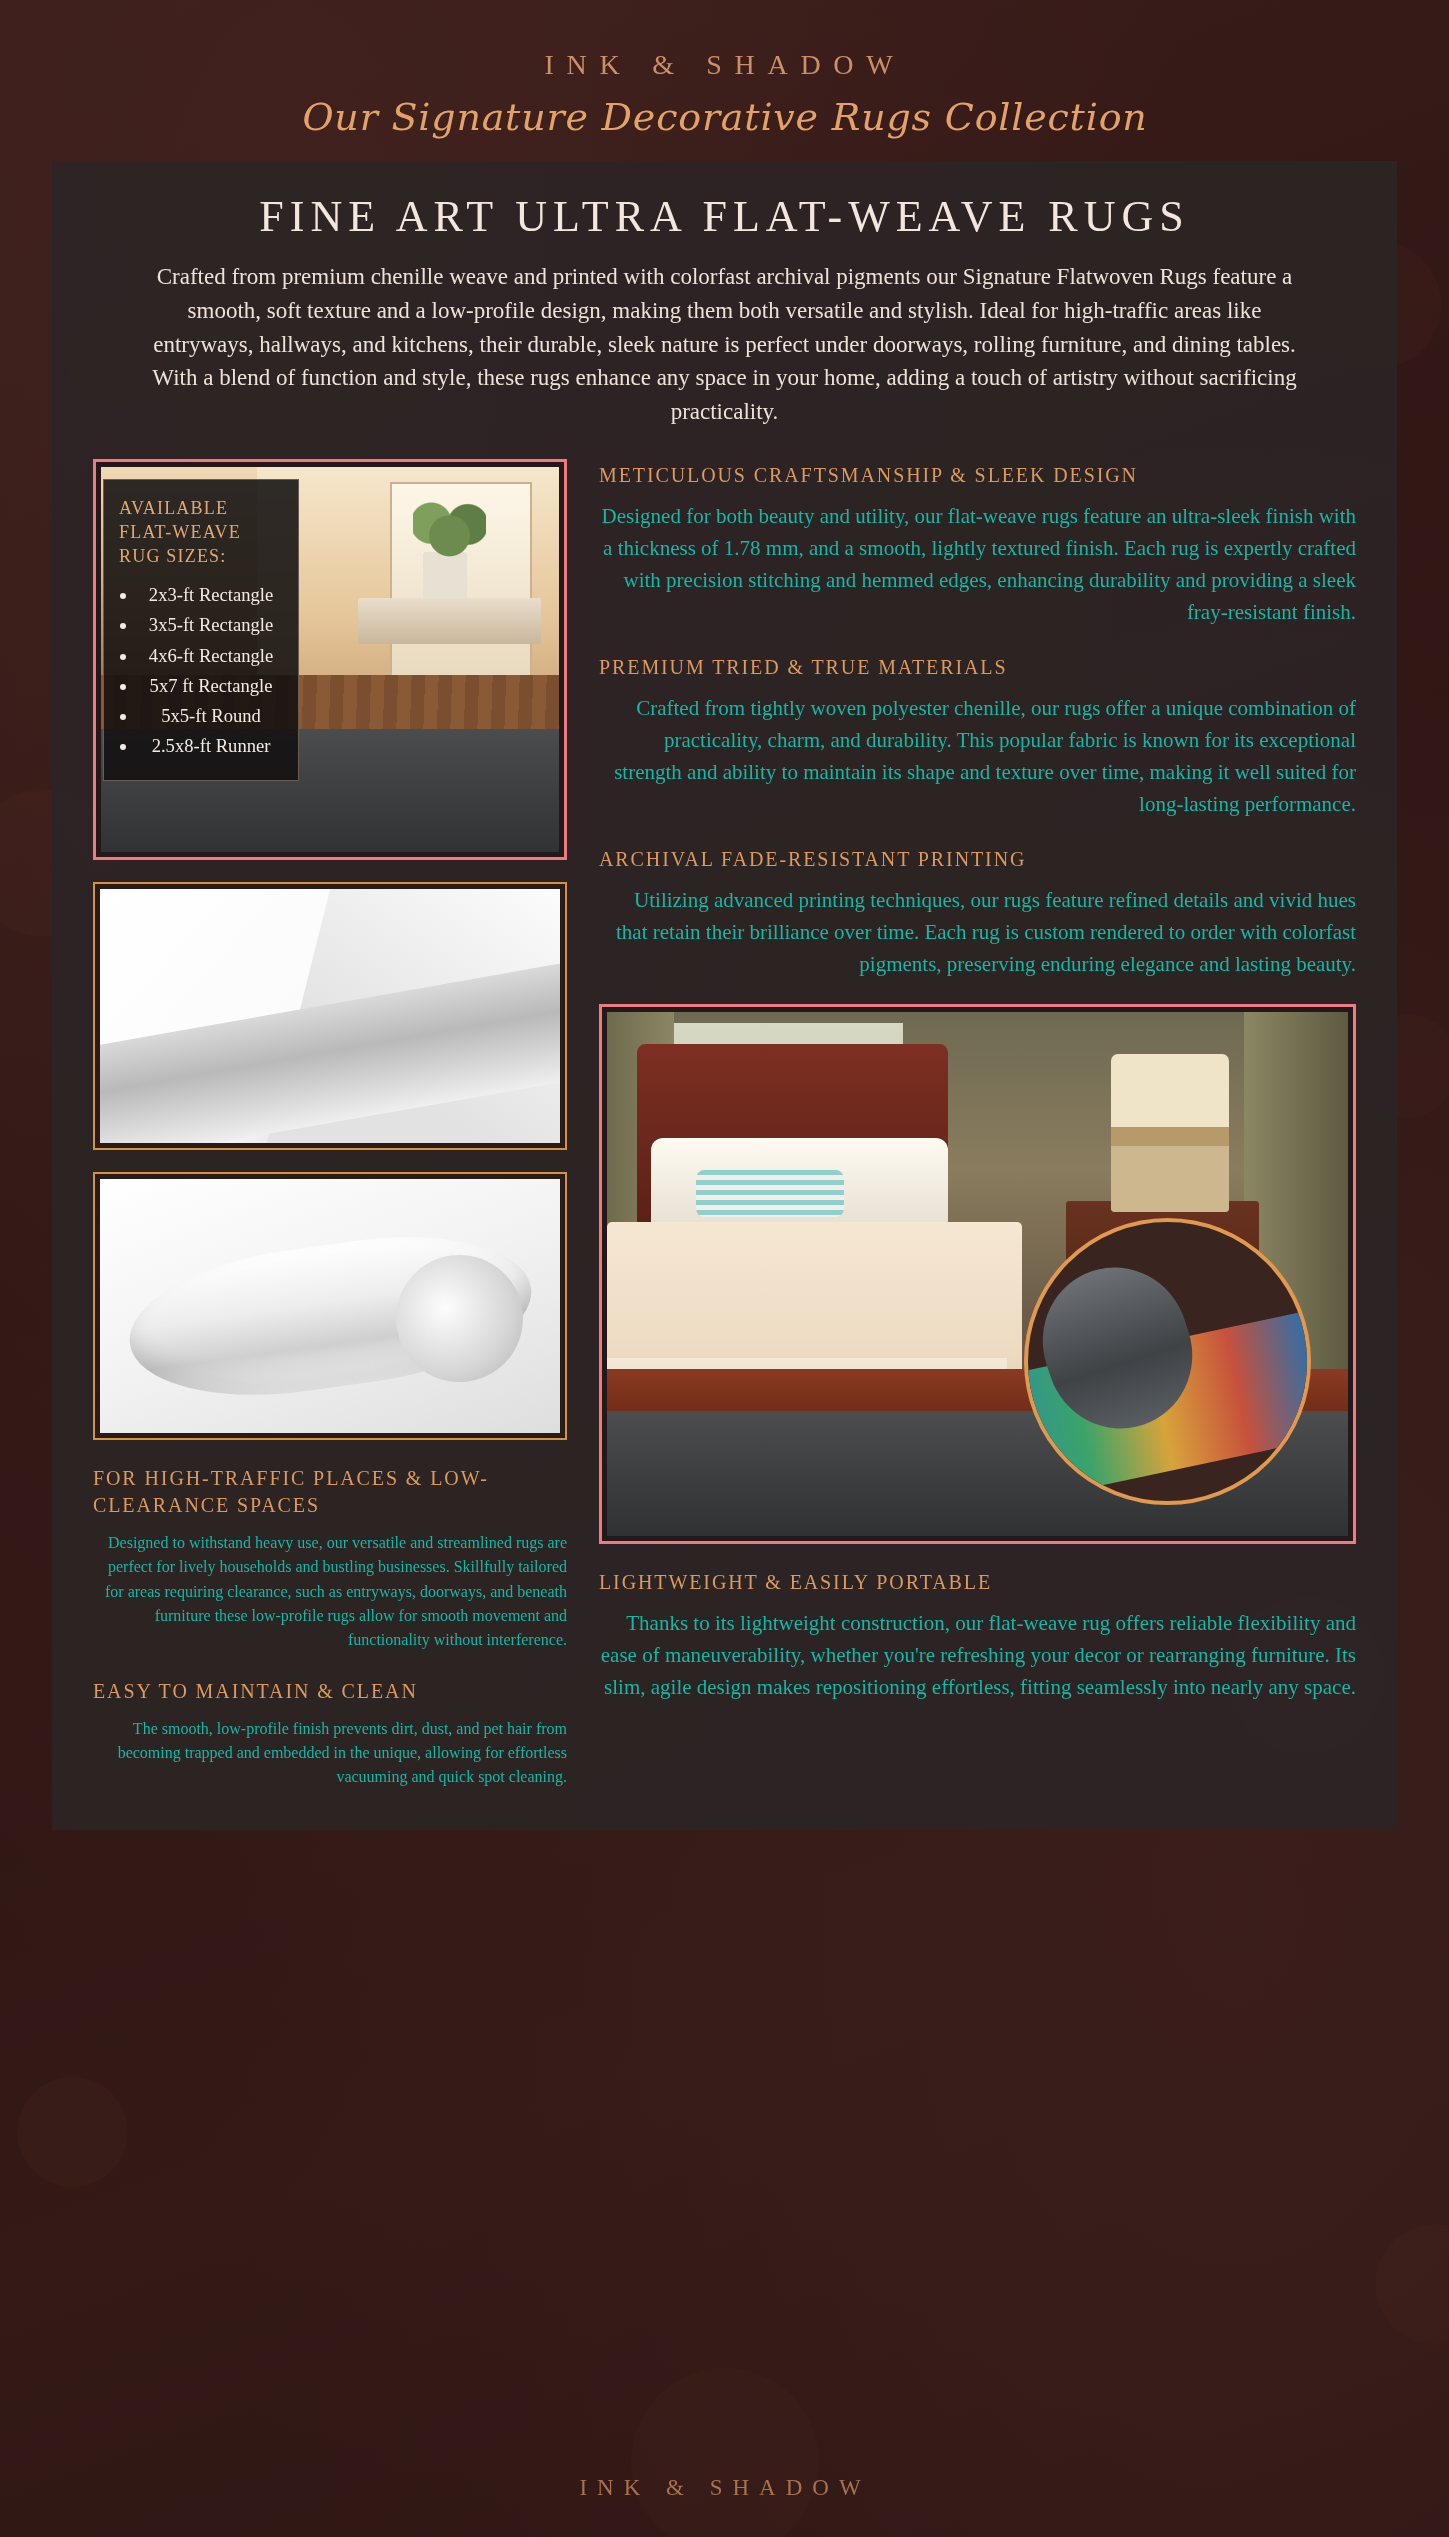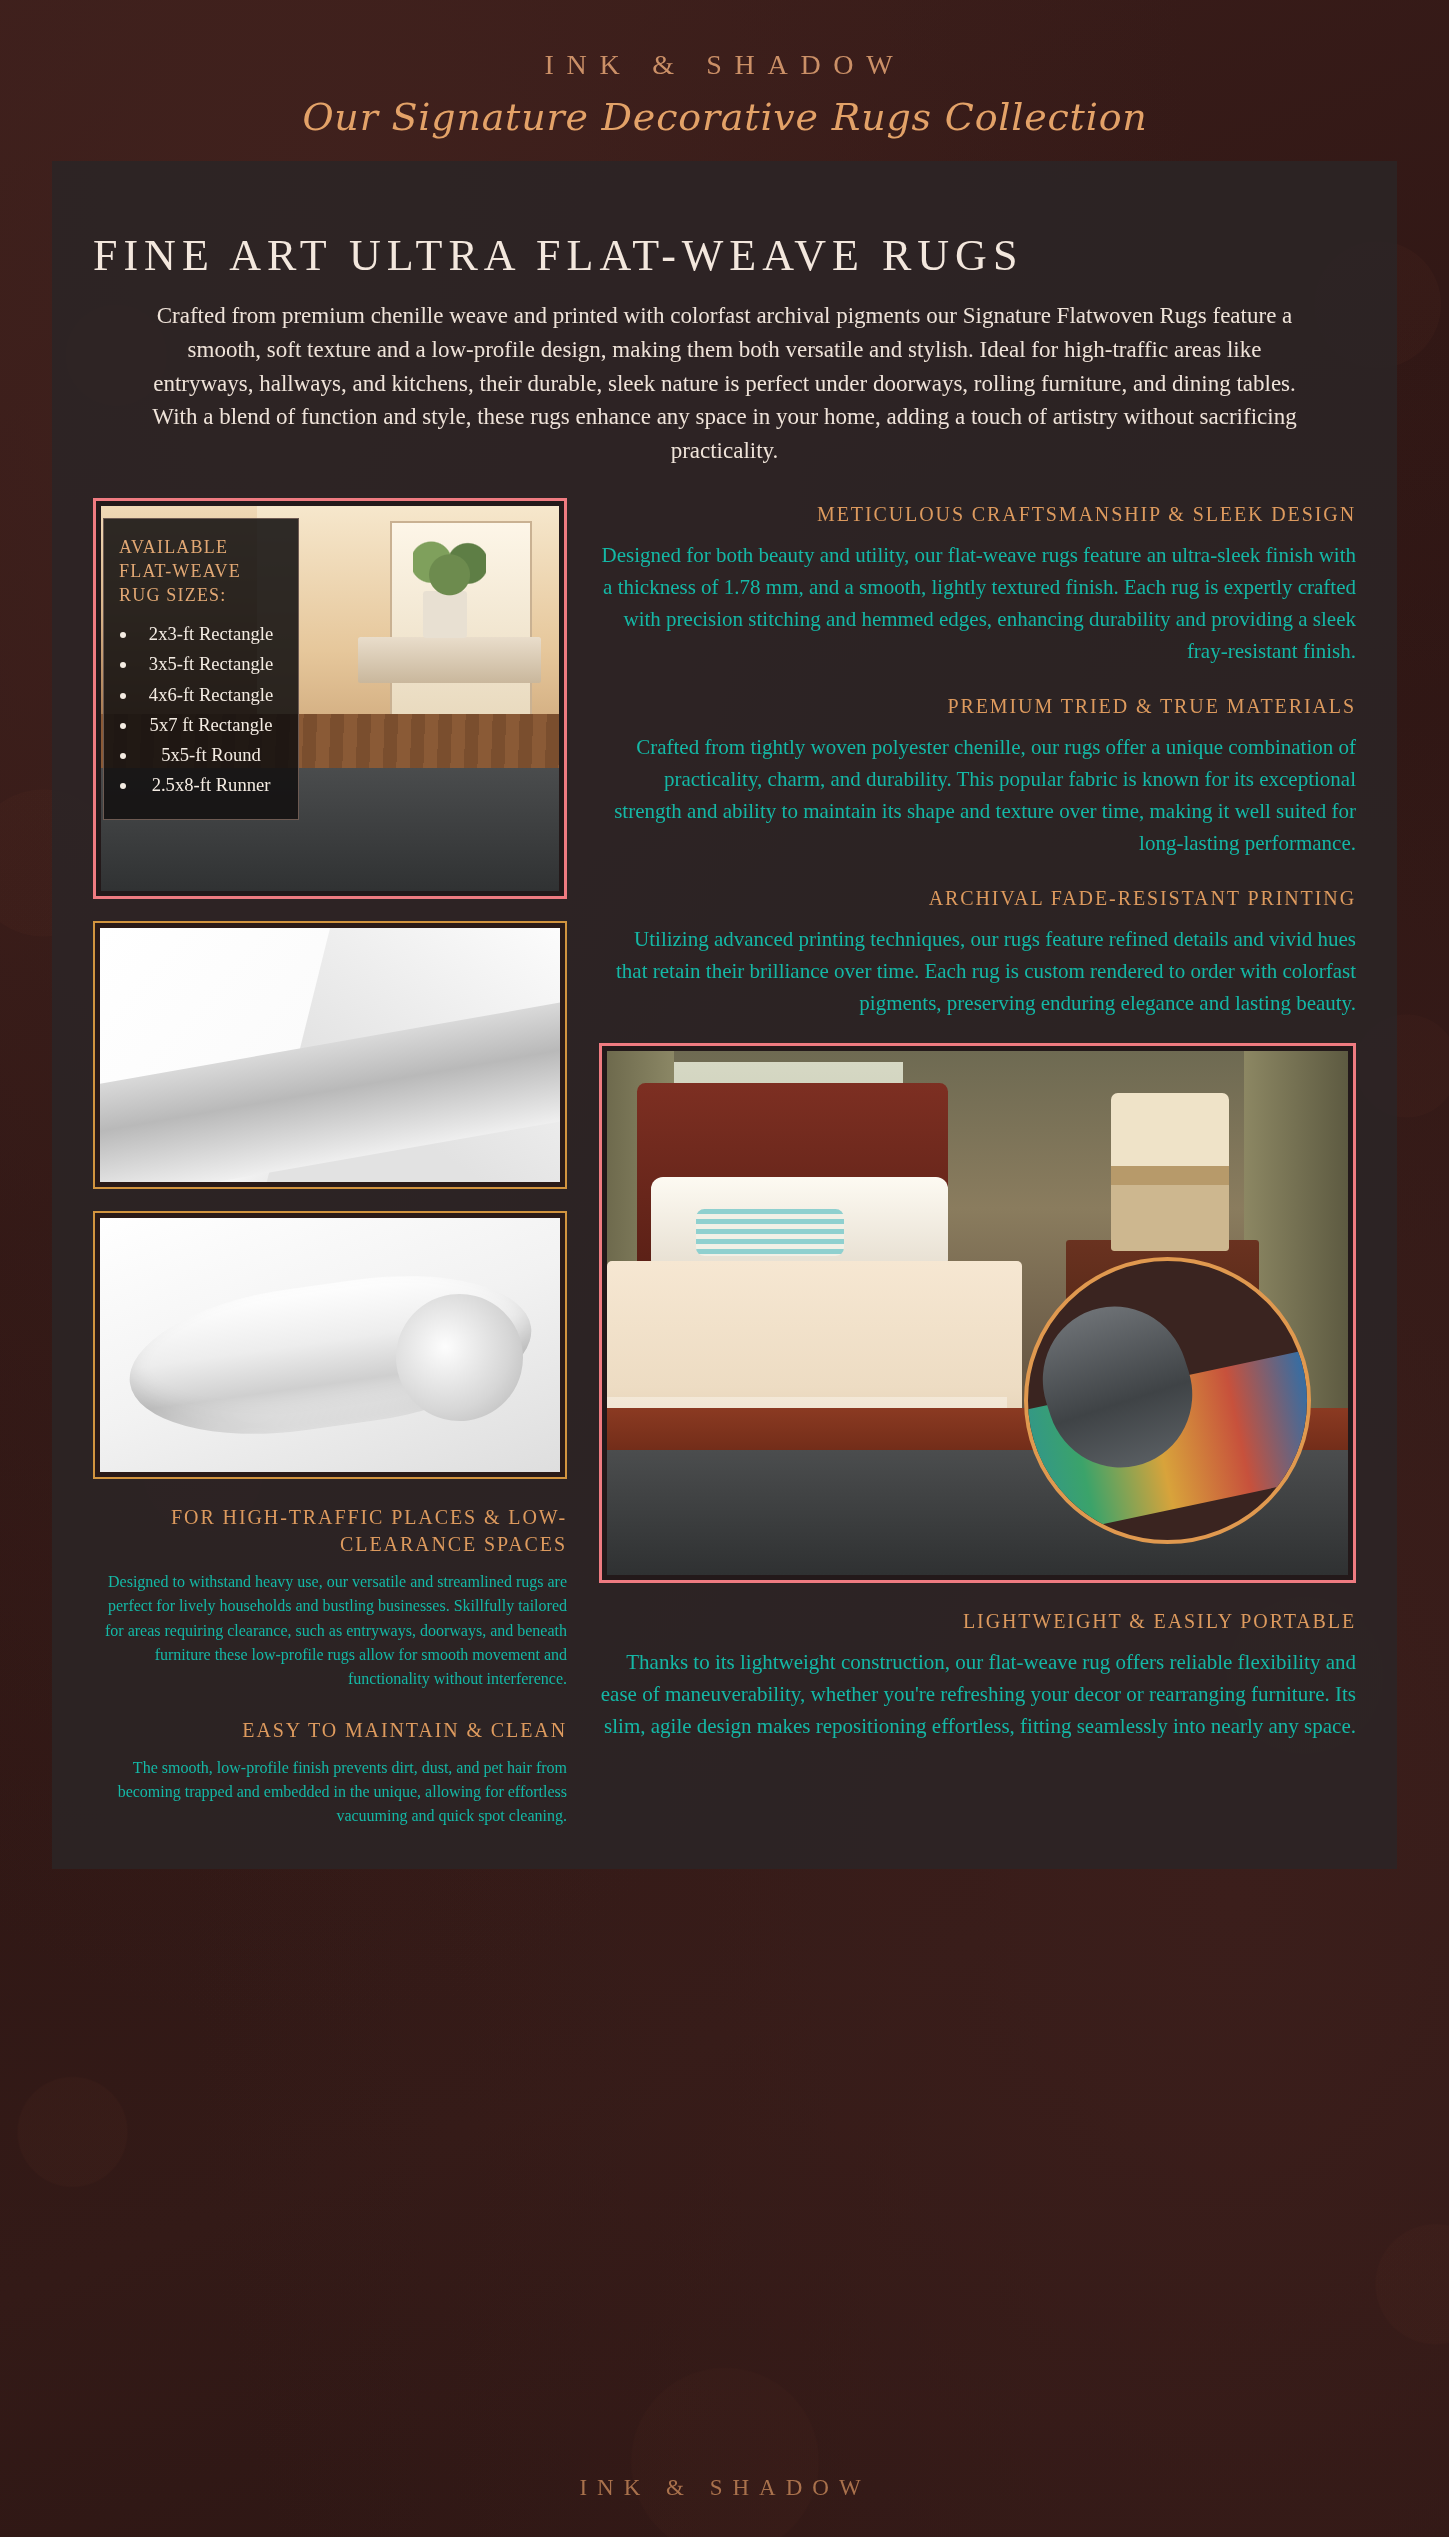--- a/index.html
+++ b/index.html
@@ -69,28 +69,27 @@
   .card {
     position: relative;
     margin: 22px 52px 0 52px;
     width: 1345px;
     box-sizing: border-box;
     background: rgba(43, 36, 38, .88);
     padding: 30px 41px 37px 41px;
   }
 
   .main-title {
-    text-align: left;
+    text-align: center;
     font-family: "Liberation Serif", serif;
     font-size: 44px;
     letter-spacing: 6px;
     color: #f3e7dd;
     text-transform: uppercase;
     margin-bottom: 18.6px;
-    margin-top: 39px;
   }
 
   .intro {
     text-align: center;
     font-size: 23px;
     line-height: 1.47;
     color: #efe3d9;
     max-width: 1167px;
     margin: 0 auto 30px auto;
   }
@@ -226,21 +225,20 @@
 
   
   .sec-head {
     font-family: "Liberation Serif", serif;
     font-size: 20px;
     letter-spacing: 1.9px;
     color: #dd9a5e;
     text-transform: uppercase;
     margin: 25px 0 12px 0;
     line-height: 1.35;
-    text-align: right;
   }
   .sec-head.first { margin-top: 3.4px; }
   p.body {
     font-size: 21px;
     line-height: 1.52;
     color: #14b8a6;
     margin: 0 0 3.4px 0;
     text-align: right;
   }
   .col-left p.body { font-size: 16px; }

